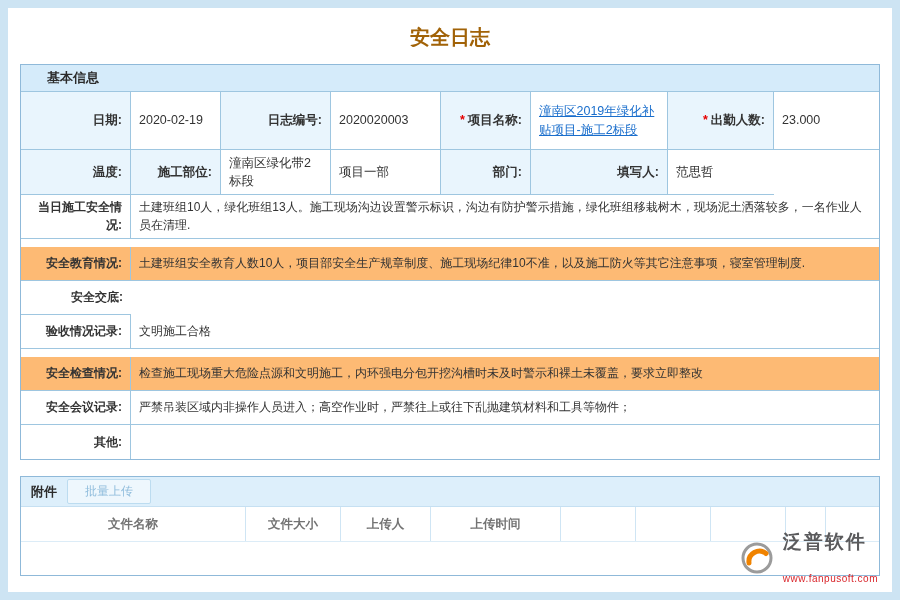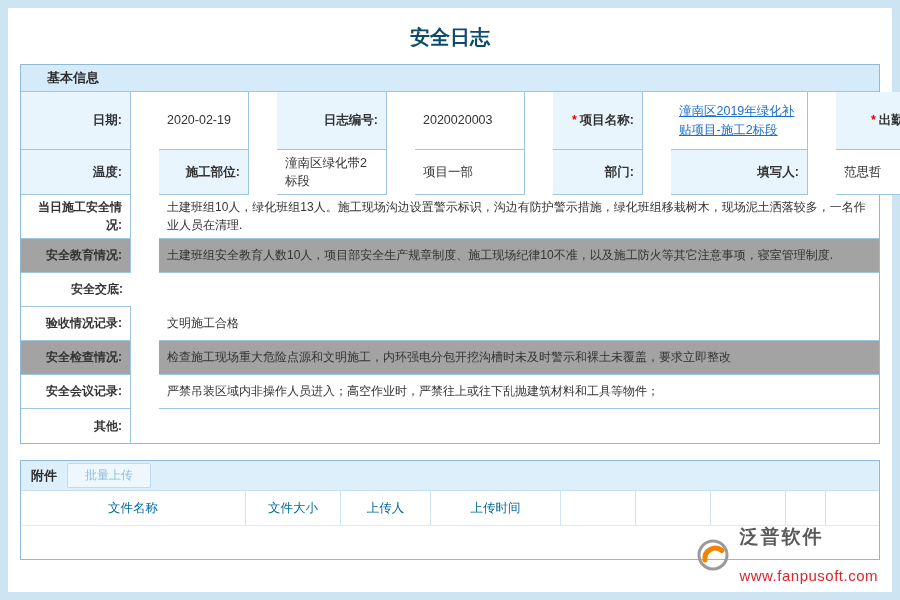--- a/index.html
+++ b/index.html
@@ -7,52 +7,52 @@
   body {
     background:#cde4f3;
     font-family:"Liberation Sans","DejaVu Sans",sans-serif;
     position:relative; overflow:hidden;
   }
   .panel {
     position:absolute; left:8px; top:8px; width:884px; height:584px;
     background:#ffffff;
   }
   .page-title {
-    text-align:center; font-size:20px; font-weight:bold; color:#0c4a6e;
+    text-align:center; font-size:20px; font-weight:bold; color:#a16207;
     padding:16px 0 13px 0;
   }
   .box { margin:0 12px; border:1px solid #8fb9d9; background:#fff; }
 
   .section-header {
     background:#d5ebfa; height:27px; line-height:26px; padding-left:26px;
     font-size:13px; font-weight:bold; color:#2b2b2b;
     border-bottom:1px solid #9ec6e0;
   }
 
-  .row { display:grid;gap:28px; }
+  .row { display:grid; }
   .row.g8 { grid-template-columns:110px 90px 110px 110px 90px 137px 106px 1fr; }
   .row.g2 { grid-template-columns:110px 1fr; }
 
   .cell {
     border-right:1px solid #9ec6e0; border-bottom:1px solid #9ec6e0;
     font-size:12.5px; color:#333; display:flex; align-items:center;
     padding:4px 8px; line-height:1.45;
   }
   .row .cell:last-child { border-right:none; }
   .row:last-child .cell { border-bottom:none; }
 
   .lbl { justify-content:flex-end; text-align:right; font-weight:bold; }
   .blue-lbl { background:#e9f5fd; }
   .val { background:#fff; font-weight:normal; }
 
   .r1 .cell { min-height:58px; }
   .r2 .cell { min-height:43px; }
   .dr .cell { min-height:34px; font-size:12px; }
   .dr0 .cell { min-height:44px; }
-  .dr.alt .cell { background:#a3a3a3; }
+  .dr.alt .cell { background:#fdba74;margin-top:8px; }
 
   .req { color:#e60000; margin-right:3px; font-weight:bold; }
   a.link { color:#1a6ecc; text-decoration:underline; cursor:pointer; }
 
   
   .attach-box { margin-top:16px; height:100px; overflow:hidden; }
   .attach-header {
     display:flex; align-items:center; height:30px; background:#ddeffb;
     padding-left:10px; gap:10px; border-bottom:1px solid #c6e0f2;
   }
@@ -62,33 +62,33 @@
     font-size:12px; padding:3px 17px; border-radius:2px; cursor:pointer;
     font-family:inherit;
   }
   .file-head {
     display:grid;
     grid-template-columns:225px 95px 90px 130px 75px 75px 75px 40px 1fr;
     height:35px; border-bottom:1px solid #dcecf7;
   }
   .file-head .fcell {
     display:flex; align-items:center; justify-content:center;
-    font-size:12.5px; font-weight:normal; color:#0369a1;
+    font-size:12.5px; font-weight:bold; color:#737373;
     border-right:1px solid #cfe5f4;
   }
   .file-head .fcell:last-child { border-right:none; }
 
   
   .brand {
     position:absolute; right:14px; bottom:8px; display:flex;
     align-items:center; gap:8px; background:transparent;
   }
   .brand-text { display:flex; flex-direction:column; line-height:1.1; }
   .brand-name { font-size:19px; font-weight:bold; color:#5a5a5c; letter-spacing:2px; }
-  .brand-site { font-size:15px; color:#d9262c; margin-top:20px; letter-spacing:0.5px; }
+  .brand-site { font-size:10px; color:#d9262c; margin-top:20px; letter-spacing:0.5px; }
 </style>
 </head>
 <body>
 
 <div class="panel">
 
   <div class="page-title">安全日志</div>
 
   <div class="box">
     <div class="section-header">基本信息</div>

